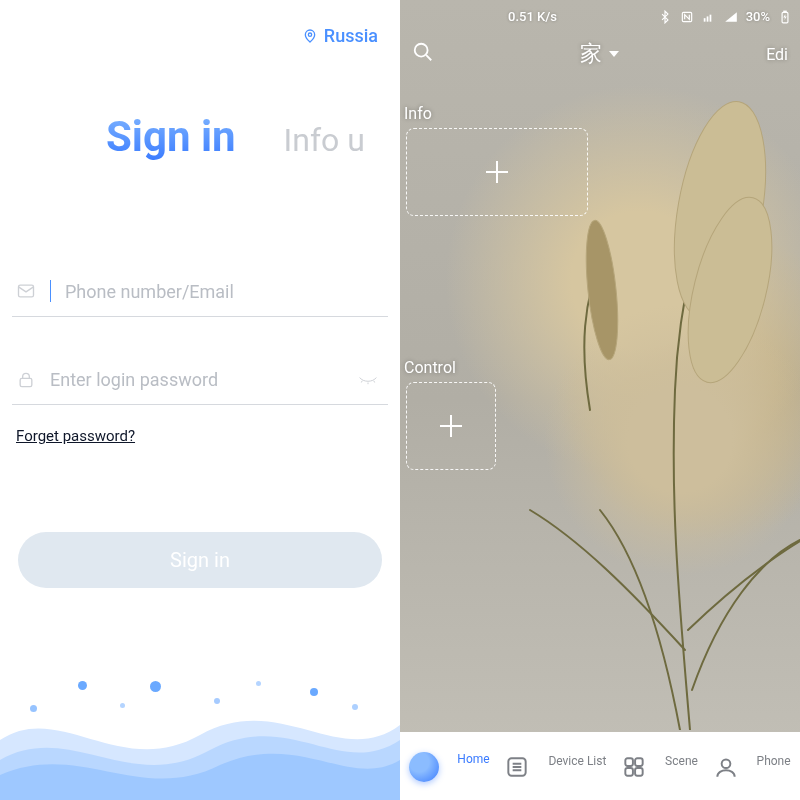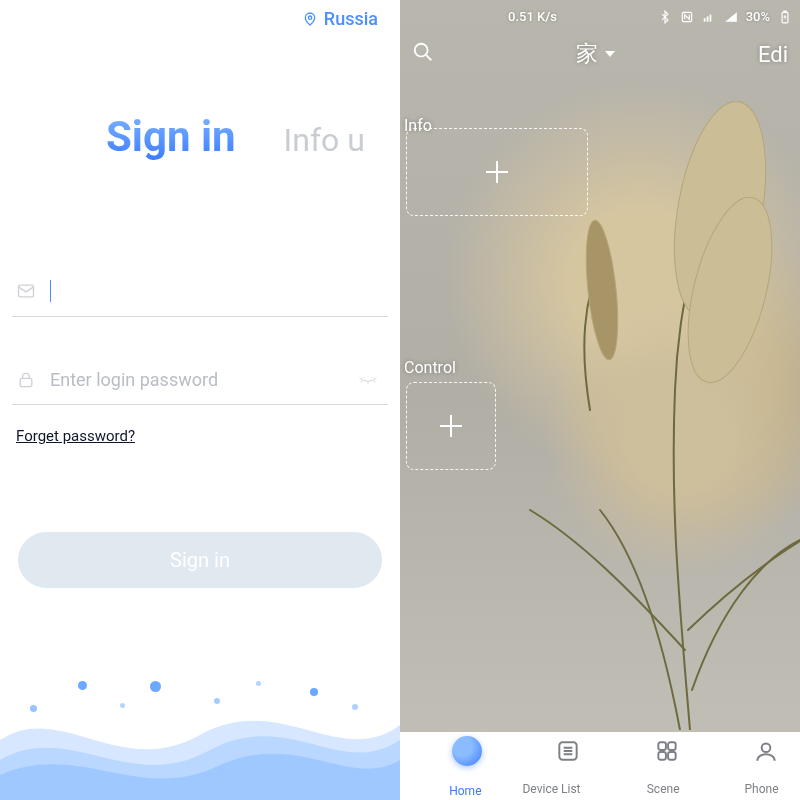--- a/index.html
+++ b/index.html
@@ -8,21 +8,21 @@
     --grey:#b9bdc4;
     --grey-line:#d6d9de;
     --right-text:#fff;
   }
   *{box-sizing:border-box;margin:0;padding:0;font-family:-apple-system,BlinkMacSystemFont,'Segoe UI',Roboto,Arial,sans-serif;}
   body{width:800px;height:800px;overflow:hidden;}
   .wrap{display:flex;width:800px;height:800px;}
 
   
   .left{width:400px;height:800px;position:relative;background:#fff;overflow:hidden;}
-  .country{position:absolute;top:8px;right:22px;display:flex;align-items:center;gap:6px;color:var(--blue);font-size:18px;font-weight:500;}
+  .country{position:absolute;top:25px;right:22px;display:flex;align-items:center;gap:6px;color:var(--blue);font-size:18px;font-weight:500;}
   .country svg{width:16px;height:18px;}
   .tabs{position:absolute;top:112px;left:0;width:100%;display:flex;align-items:baseline;gap:48px;padding-left:106px;}
   .tab-active{font-size:42px;font-weight:700;background:linear-gradient(180deg,#7fb5ff 0%,#3a7bff 100%);-webkit-background-clip:text;background-clip:text;color:transparent;}
   .tab-inactive{font-size:32px;color:#c9ccd1;font-weight:400;}
   .form{position:absolute;top:268px;left:12px;right:12px;}
   .field{display:flex;align-items:center;gap:14px;border-bottom:1px solid var(--grey-line);padding:12px 4px 14px;}
   .field + .field{margin-top:40px;}
   .field svg{width:20px;height:20px;opacity:.7;color:var(--grey);}
   .field input{flex:1;border:none;outline:none;font-size:18px;color:#333;background:transparent;}
   .field input::placeholder{color:var(--grey);}
@@ -44,34 +44,34 @@
       radial-gradient(circle at 78% 48%, #c2b18a 0 12%, transparent 30%),
       linear-gradient(180deg,#b9b6ad 0%,#b1aea5 50%,#c4c1b8 100%);}
   .plant{position:absolute;left:120px;top:90px;width:300px;height:640px;pointer-events:none;}
   .statusbar{position:absolute;top:0;left:0;right:0;height:24px;display:flex;align-items:flex-end;justify-content:flex-end;gap:8px;padding:0 8px;color:var(--right-text);font-size:13px;font-weight:500;text-shadow:0 0 3px rgba(0,0,0,.3);}
   .statusbar svg{width:14px;height:14px;}
   .statusbar .spd{margin-right:auto;margin-left:100px;}
   .topbar{position:absolute;top:32px;left:0;right:0;height:44px;display:flex;align-items:center;justify-content:space-between;padding:0 12px;color:var(--right-text);text-shadow:0 0 4px rgba(0,0,0,.3);}
   .topbar .title{display:flex;align-items:center;gap:6px;font-size:22px;}
   .topbar .title svg{width:12px;height:12px;}
   .topbar .search svg{width:22px;height:22px;}
-  .topbar .edit{font-size:22px;padding-right:0;}
+  .topbar .edit{font-size:16px;padding-right:0;}
   .section-label{position:absolute;color:var(--right-text);font-size:16px;text-shadow:0 0 4px rgba(0,0,0,.35);}
-  .label-info{top:116px;left:4px;}
+  .label-info{top:104px;left:4px;}
   .label-control{top:358px;left:4px;}
   .add-card{position:absolute;border:1px dashed rgba(255,255,255,.9);border-radius:8px;display:flex;align-items:center;justify-content:center;color:#fff;}
   .add-info{top:128px;left:6px;width:182px;height:88px;}
   .add-control{top:382px;left:6px;width:90px;height:88px;}
   .plus{position:relative;width:22px;height:22px;}
   .plus::before,.plus::after{content:"";position:absolute;background:#fff;}
   .plus::before{left:10px;top:0;width:2px;height:22px;}
   .plus::after{top:10px;left:0;height:2px;width:22px;}
 
   .bottomnav{position:absolute;left:0;right:0;bottom:0;height:68px;background:#fff;display:flex;justify-content:space-around;align-items:center;padding:4px 2px 2px;}
-  .nav-item{display:flex;flex-direction:column;align-items:flex-end;gap:18px;min-width:60px;}
+  .nav-item{display:flex;flex-direction:row;align-items:flex-start;gap:18px;min-width:60px;}
   .nav-item svg{width:26px;height:26px;}
   .nav-label{font-size:12px;color:#7d8086;}
   .nav-item.active .nav-label{color:var(--blue-bold);}
   .home-dot{width:30px;height:30px;border-radius:50%;background:radial-gradient(circle at 34% 34%, #8bbcff 0 35%, #3a7bff 100%);box-shadow:0 2px 6px rgba(58,123,255,.4);}
 </style>
 </head>
 <body>
 
 <div class="wrap">
 
@@ -89,20 +89,21 @@
       <div class="tab-inactive">Info u</div>
     </div>
 
     <div class="form">
       <div class="field">
         <svg viewBox="0 0 24 24" fill="none" stroke="#b9bdc4" stroke-width="1.6">
             <rect x="3" y="5" width="18" height="14" rx="2"></rect>
             <path d="M3 7l9 6 9-6"></path>
           </svg>
         <span class="caret"></span>
+        <input type="text" placeholder="Phone number/Email" style="">
       </div>
       <div class="field">
         <svg viewBox="0 0 24 24" fill="none" stroke="#b9bdc4" stroke-width="1.6">
             <rect x="5" y="10" width="14" height="10" rx="2"></rect>
             <path d="M8 10V8a4 4 0 0 1 8 0v2"></path>
           </svg>
         <input type="password" placeholder="Enter login password" style="">
         <svg class="eye" viewBox="0 0 24 10" fill="none" stroke="#b9bdc4" stroke-width="1.2">
             <path d="M2 2c4 6 16 6 20 0"></path>
             <path d="M5 6l-1 2M12 8v2M19 6l1 2"></path>

